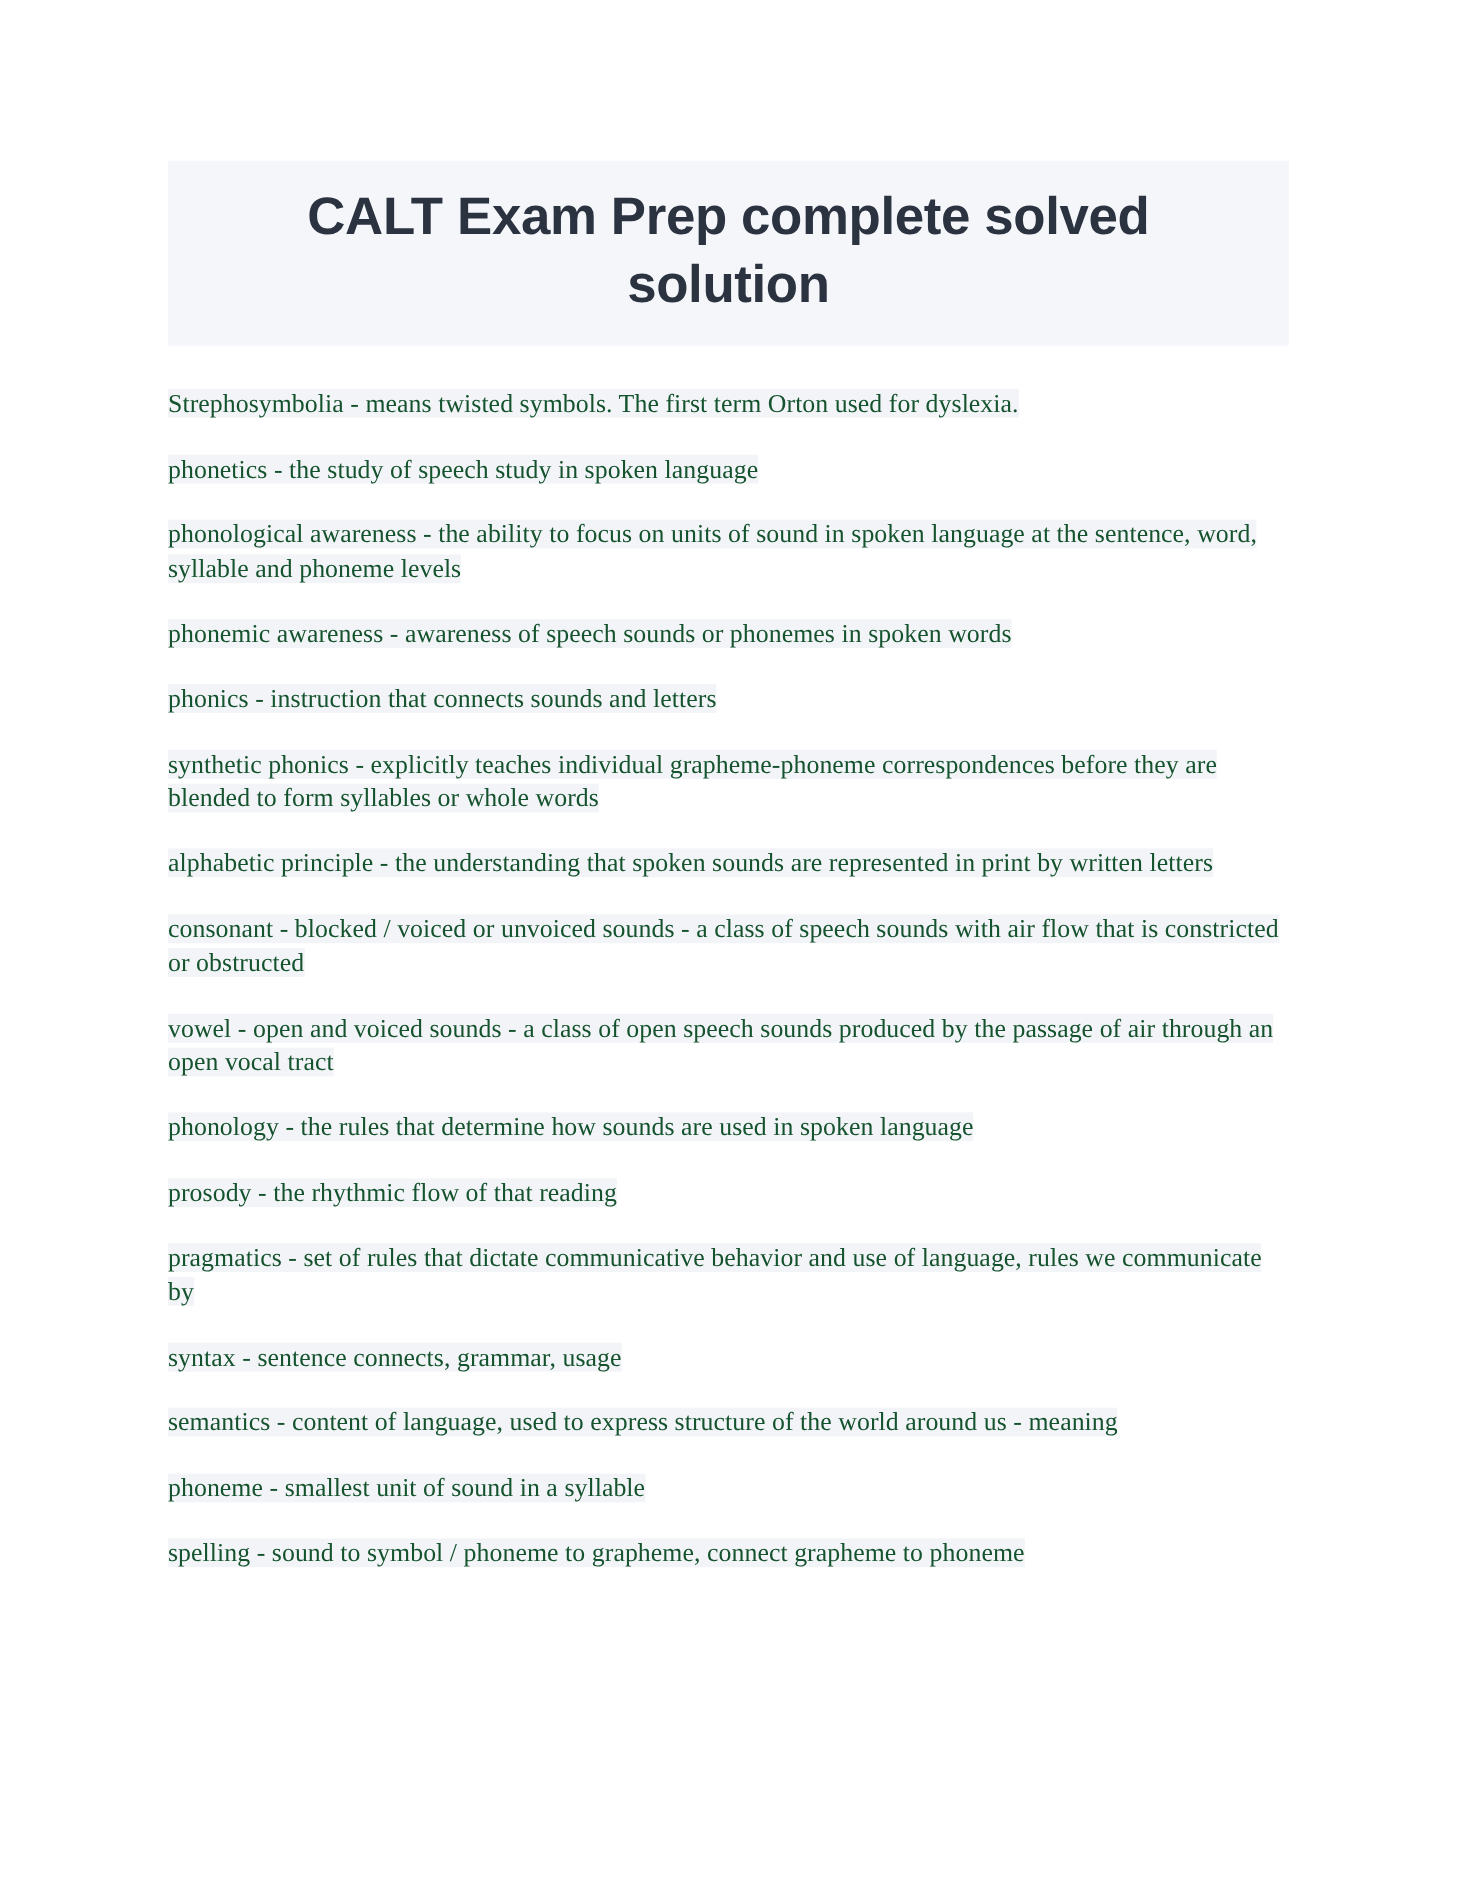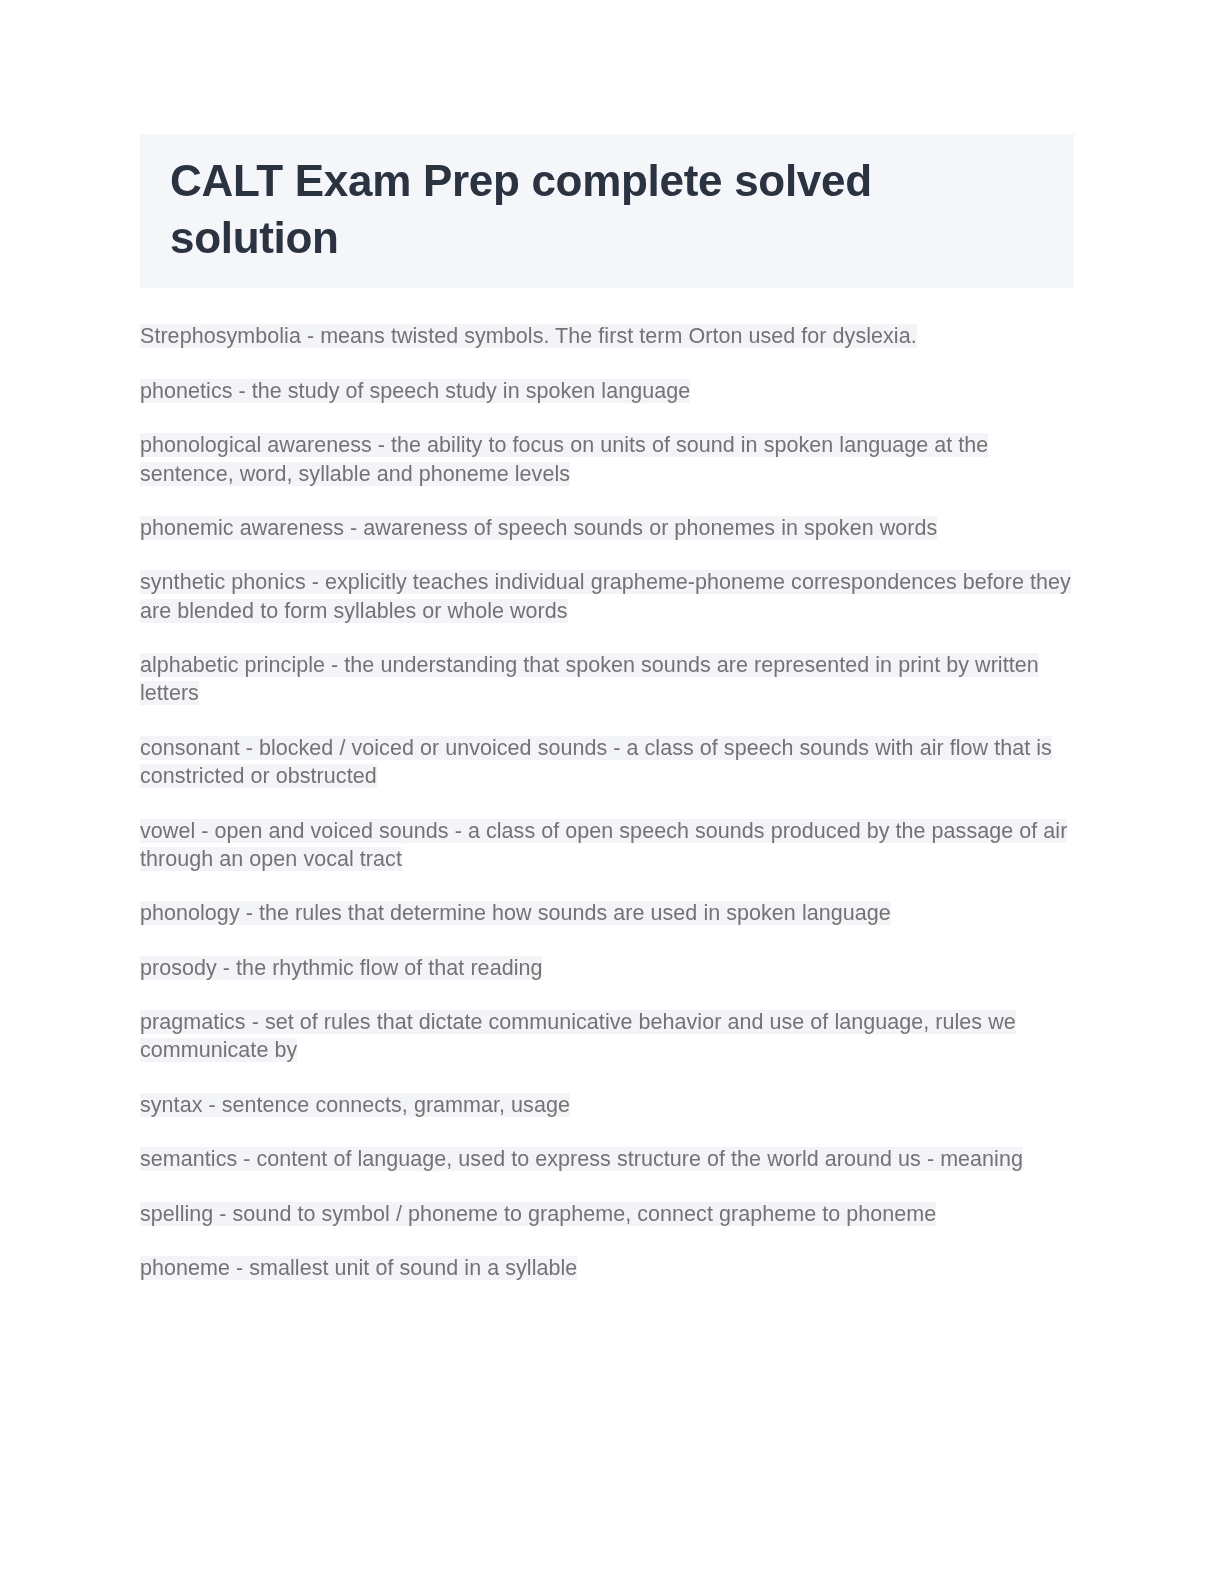--- a/index.html
+++ b/index.html
@@ -22,64 +22,67 @@
     box-sizing: border-box;
   }
   .doc-body {
     position: absolute;
     left: 140px;
     top: 134px;
     width: 934px;
   }
   .doc-title {
     background: #f4f6fa;
+    text-align: center;
     font-size: 44px;
     font-weight: bold;
     line-height: 1.30;
     color: #2b3240;
     padding: 18px 30px 22px 30px;
     box-sizing: border-box;
     letter-spacing: -0.3px;
   }
   .entries {
     margin-top: 34px;
   }
   .entry {
     font-size: 21.5px;
     line-height: 1.32;
-    color: #737373;
+    color: #14532d;
     margin-bottom: 26px;
     letter-spacing: 0.05px;
+    font-family: Liberation Serif, serif;
   }
   .entry .hl {
     background: #f3f4f8;
     box-decoration-break: clone;
     -webkit-box-decoration-break: clone;
   }
 </style>
 </head>
 <body>
 
 <div class="page">
   <div class="doc-body">
 
     <div class="doc-title">CALT Exam Prep complete solved solution</div>
 
     <div class="entries">
       <div class="entry"><span class="hl">Strephosymbolia - means twisted symbols. The first term Orton used for dyslexia.</span></div>
       <div class="entry"><span class="hl">phonetics - the study of speech study in spoken language</span></div>
       <div class="entry"><span class="hl">phonological awareness - the ability to focus on units of sound in spoken language at the sentence, word, syllable and phoneme levels</span></div>
       <div class="entry"><span class="hl">phonemic awareness - awareness of speech sounds or phonemes in spoken words</span></div>
+      <div class="entry"><span class="hl">phonics - instruction that connects sounds and letters</span></div>
       <div class="entry"><span class="hl">synthetic phonics - explicitly teaches individual grapheme-phoneme correspondences before they are blended to form syllables or whole words</span></div>
       <div class="entry"><span class="hl">alphabetic principle - the understanding that spoken sounds are represented in print by written letters</span></div>
       <div class="entry"><span class="hl">consonant - blocked / voiced or unvoiced sounds - a class of speech sounds with air flow that is constricted or obstructed</span></div>
       <div class="entry"><span class="hl">vowel - open and voiced sounds - a class of open speech sounds produced by the passage of air through an open vocal tract</span></div>
       <div class="entry"><span class="hl">phonology - the rules that determine how sounds are used in spoken language</span></div>
       <div class="entry"><span class="hl">prosody - the rhythmic flow of that reading</span></div>
       <div class="entry"><span class="hl">pragmatics - set of rules that dictate communicative behavior and use of language, rules we communicate by</span></div>
       <div class="entry"><span class="hl">syntax - sentence connects, grammar, usage</span></div>
       <div class="entry"><span class="hl">semantics - content of language, used to express structure of the world around us - meaning</span></div>
+      <div class="entry"><span class="hl">phoneme - smallest unit of sound in a syllable</span></div>
       <div class="entry"><span class="hl">spelling - sound to symbol / phoneme to grapheme, connect grapheme to phoneme</span></div>
-      <div class="entry"><span class="hl">phoneme - smallest unit of sound in a syllable</span></div>
     </div>
 
   </div>
 </div>
 
 </body></html>

